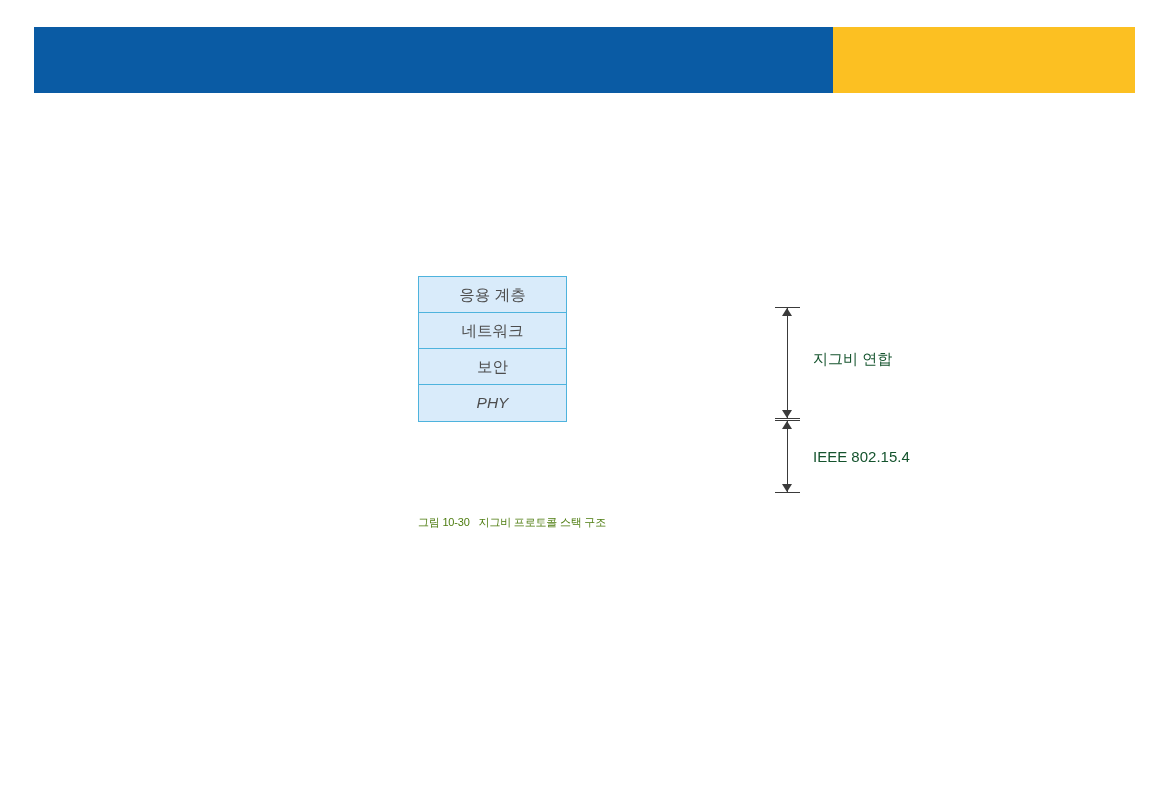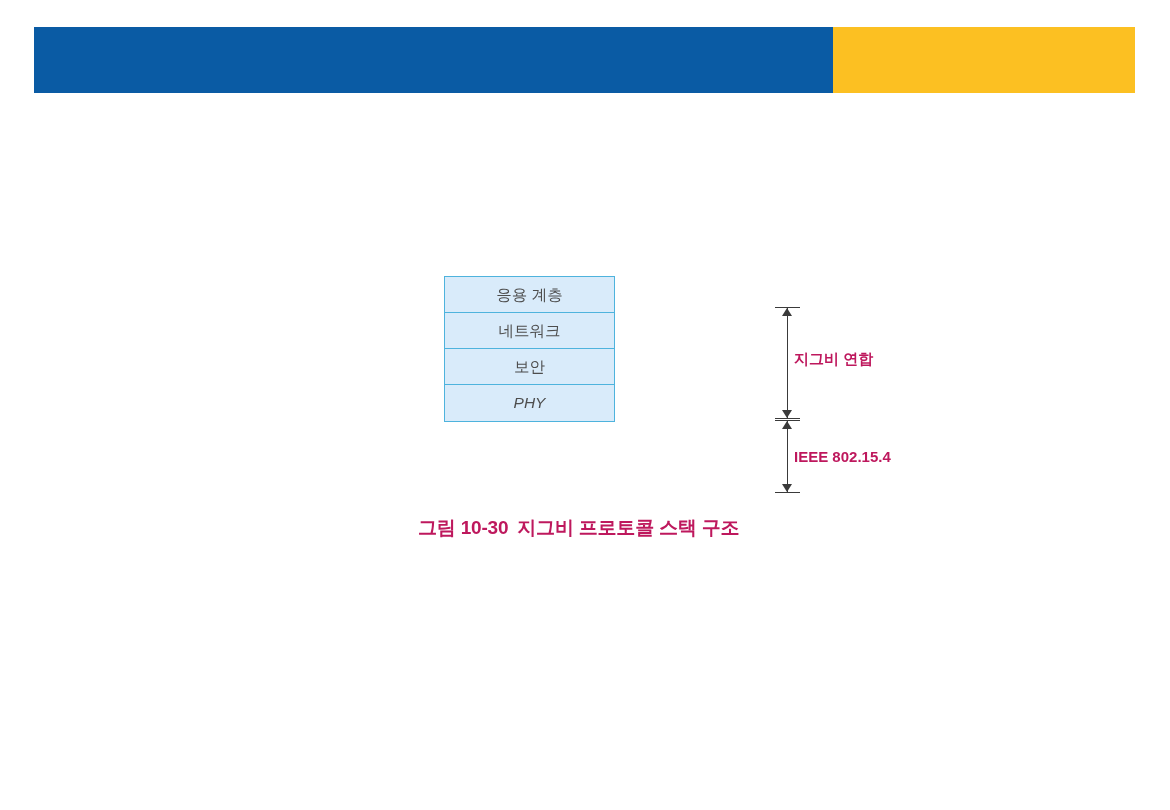--- a/index.html
+++ b/index.html
@@ -43,25 +43,24 @@
     left: 418px;
     top: 276px;
     width: 480px;
   }
 
   .stack-wrap {
     position: relative;
   }
 
   .stack {
-    width: 171px;
+    width: 149px;
     border: 1.5px solid #4eb3dd;
     box-sizing: border-box;
     background: #14532d;
-    margin-left: 26px;
   }
   .layer {
     height: 36px;
     line-height: 36px;
     text-align: center;
     font-size: 15.5px;
     color: #4d4d4d;
     border-bottom: 1.5px solid #4eb3dd;
     background: #d9ebfa;
     box-sizing: border-box;
@@ -107,25 +106,24 @@
     border-right: 5px solid transparent;
   }
   .arrow-up {
     border-bottom: 8px solid #3a3a3a;
   }
   .arrow-down {
     border-top: 8px solid #3a3a3a;
   }
   .range-label {
     position: absolute;
-    left: 197px;
+    left: 216px;
     font-size: 15px;
-    color: #be185d;
+    color: #14532d;
     white-space: nowrap;
-    font-weight: bold;
   }
 
   
   .r1 .range-line { top: 31px;  height: 111px; }
   .r1 .cap-top    { top: 31px; }
   .r1 .cap-bottom { top: 142px; }
   .r1 .head-top    { top: 32px; }
   .r1 .head-bottom { top: 134px; }
   .r1 .range-label { top: 74px; }
 
@@ -135,23 +133,23 @@
   .r2 .cap-bottom { top: 216px; }
   .r2 .head-top    { top: 145px; }
   .r2 .head-bottom { top: 208px; }
   .r2 .range-label { top: 172px; }
 
   
   .caption {
     position: absolute;
     left: 418px;
     top: 515px;
-    font-size: 19px;
-    font-weight: bold;
-    color: #be185d;
+    font-size: 11px;
+    font-weight: normal;
+    color: #4d7c0f;
     letter-spacing: -0.2px;
     white-space: nowrap;
   }
   .caption .cap-num { margin-right: 9px; }
 </style>
 </head>
 <body>
 
 <div class="header-bar">
   <div class="seg-primary"></div>

